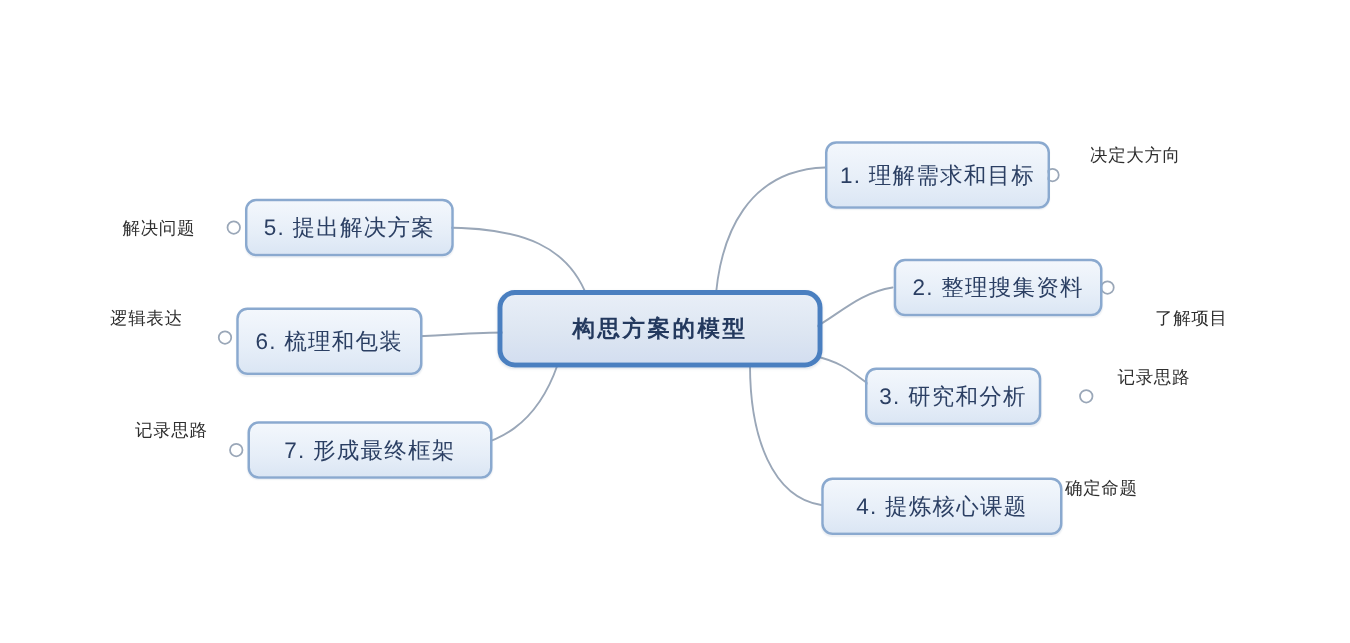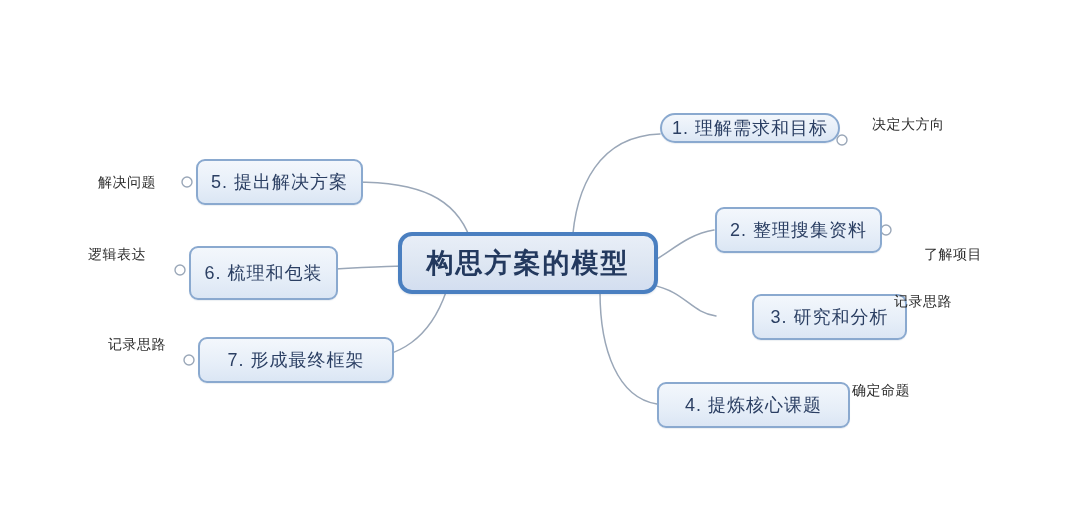--- a/index.html
+++ b/index.html
@@ -32,21 +32,21 @@
     align-items: center;
     justify-content: center;
     white-space: nowrap;
   }
 
   .node-central {
     border-radius: 14px;
     border: 4px solid #4a7fc0;
     background: linear-gradient(180deg, #e8eef7 0%, #dde6f2 55%, #d3def0 100%);
     color: #23395e;
-    font-size: 27px;
+    font-size: 18px;
     font-weight: bold;
     letter-spacing: 2px;
     box-shadow: 0 1px 2px rgba(90,110,140,0.18);
   }
 
   .node-branch {
     border-radius: 9px;
     border: 2px solid #8aa9cf;
     background: linear-gradient(180deg, #f3f7fc 0%, #e6eef8 60%, #dbe6f4 100%);
     color: #2b3f63;
@@ -129,29 +129,29 @@
     <g>
       <circle cx="189" cy="360" r="5" fill="#ffffff" stroke="#9aa7b8" stroke-width="1.4"></circle>
       <line x1="89" y1="360" x2="182" y2="360" stroke="url(#ruleLeft)" stroke-width="3.2"></line>
     </g>
   </svg>
 
   <div class="node node-central" style="left:398px; top:232px; width:260px; height:62px;">
     <span>构思方案的模型</span>
   </div>
 
-  <div class="node node-branch" style="left:660px; top:113px; width:180px; height:30px;border-radius:21px;">
+  <div class="node node-branch" style="left:660px; top:113px; width:180px; height:54px;">
     <span>1. 理解需求和目标</span>
   </div>
 
   <div class="node node-branch" style="left:715px; top:207px; width:167px; height:46px;">
     <span>2. 整理搜集资料</span>
   </div>
 
-  <div class="node node-branch" style="left:752px; top:294px; width:155px; height:46px;">
+  <div class="node node-branch" style="left:692px; top:294px; width:141px; height:46px;">
     <span>3. 研究和分析</span>
   </div>
 
   <div class="node node-branch" style="left:657px; top:382px; width:193px; height:46px;">
     <span>4. 提炼核心课题</span>
   </div>
 
   <div class="node node-branch" style="left:196px; top:159px; width:167px; height:46px;">
     <span>5. 提出解决方案</span>
   </div>

